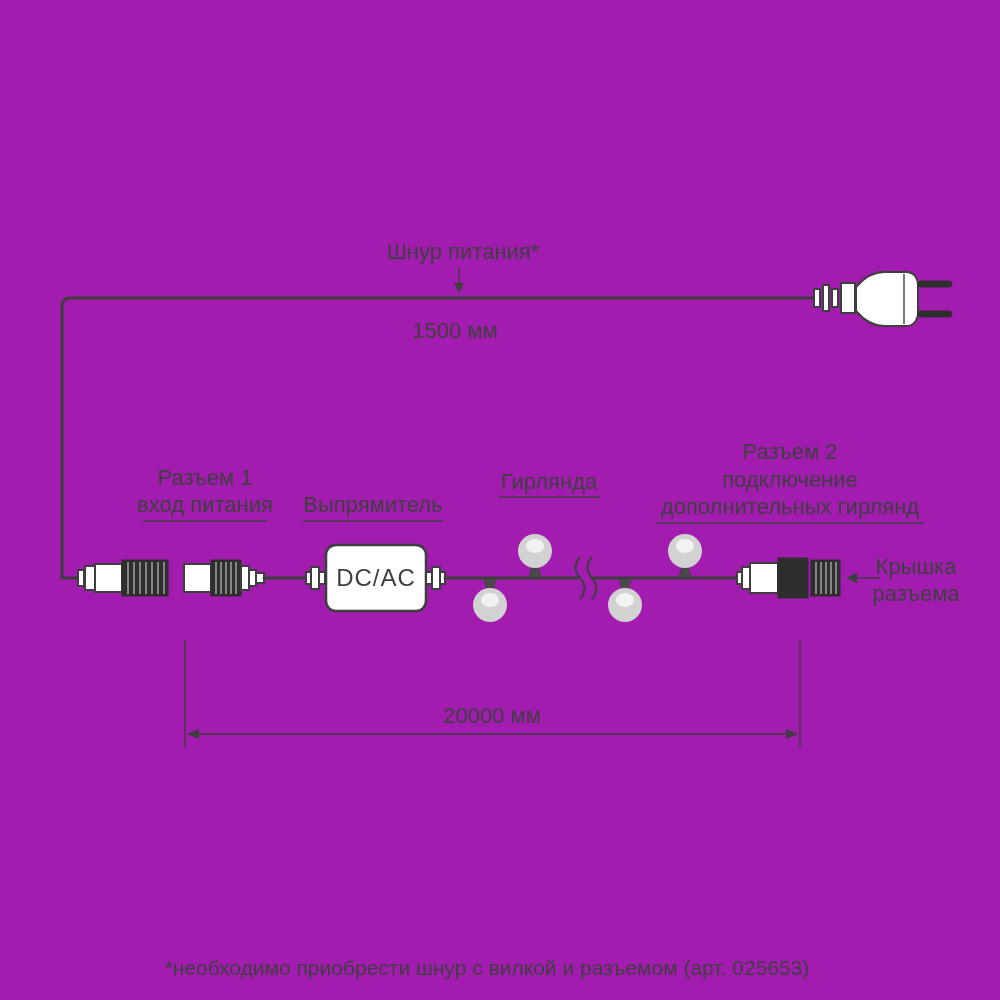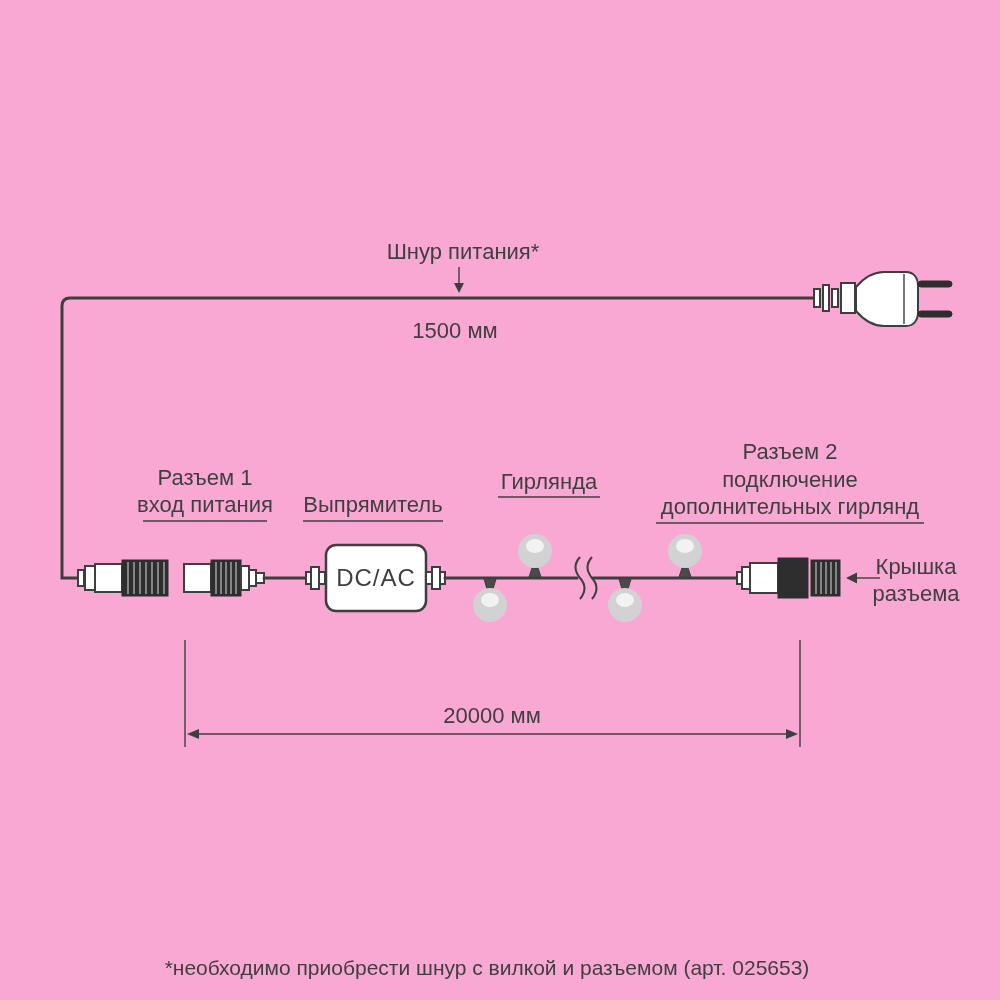--- a/index.html
+++ b/index.html
@@ -1,19 +1,19 @@
 <!DOCTYPE html>
 <html><head>
 <meta charset="utf-8">
 <style>
   html,body{margin:0;padding:0;background:#ffffff;}
   .canvas{
     position:relative;
     width:1000px;height:1000px;
-    background:#f9a8d4;
+    background:#a21caf;
     font-family:"Liberation Sans","DejaVu Sans",sans-serif;
     overflow:hidden;
   }
   svg{display:block;}
   .lbl{
     fill:#3f3f3f;
     font-family:"Liberation Sans","DejaVu Sans",sans-serif;
     font-size:22px;
   }
   .lbl-small{font-size:21px;}

